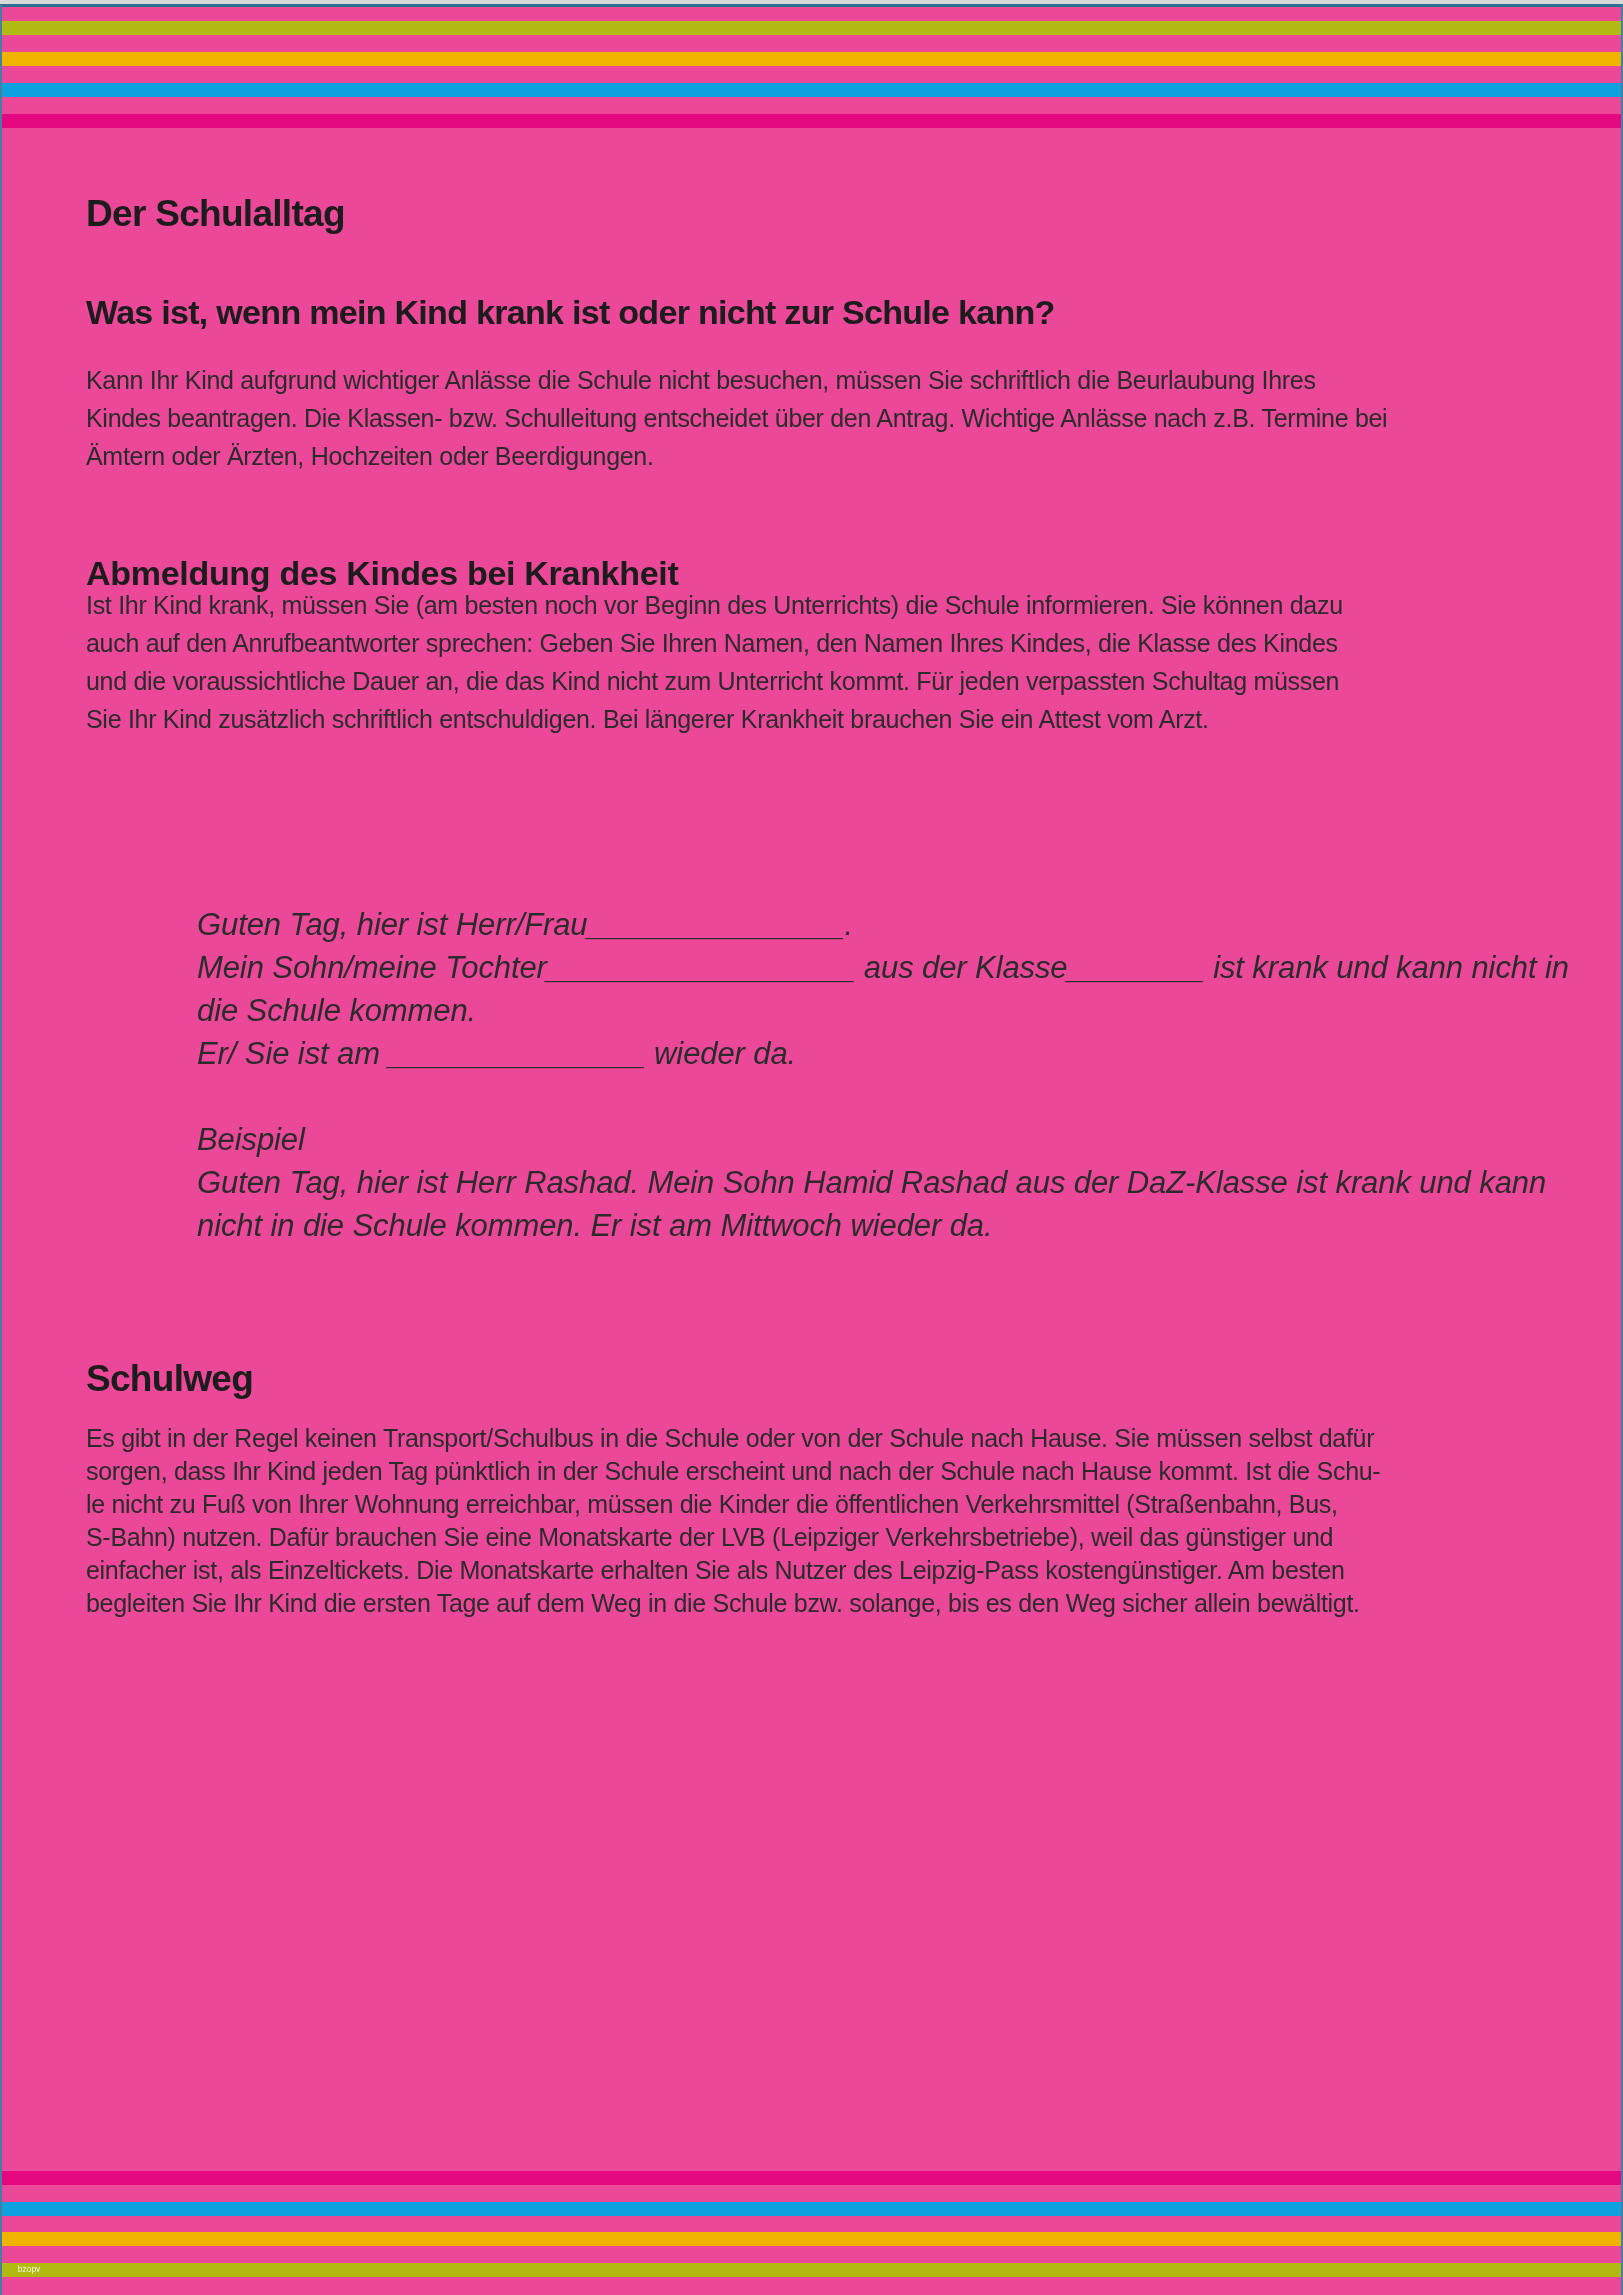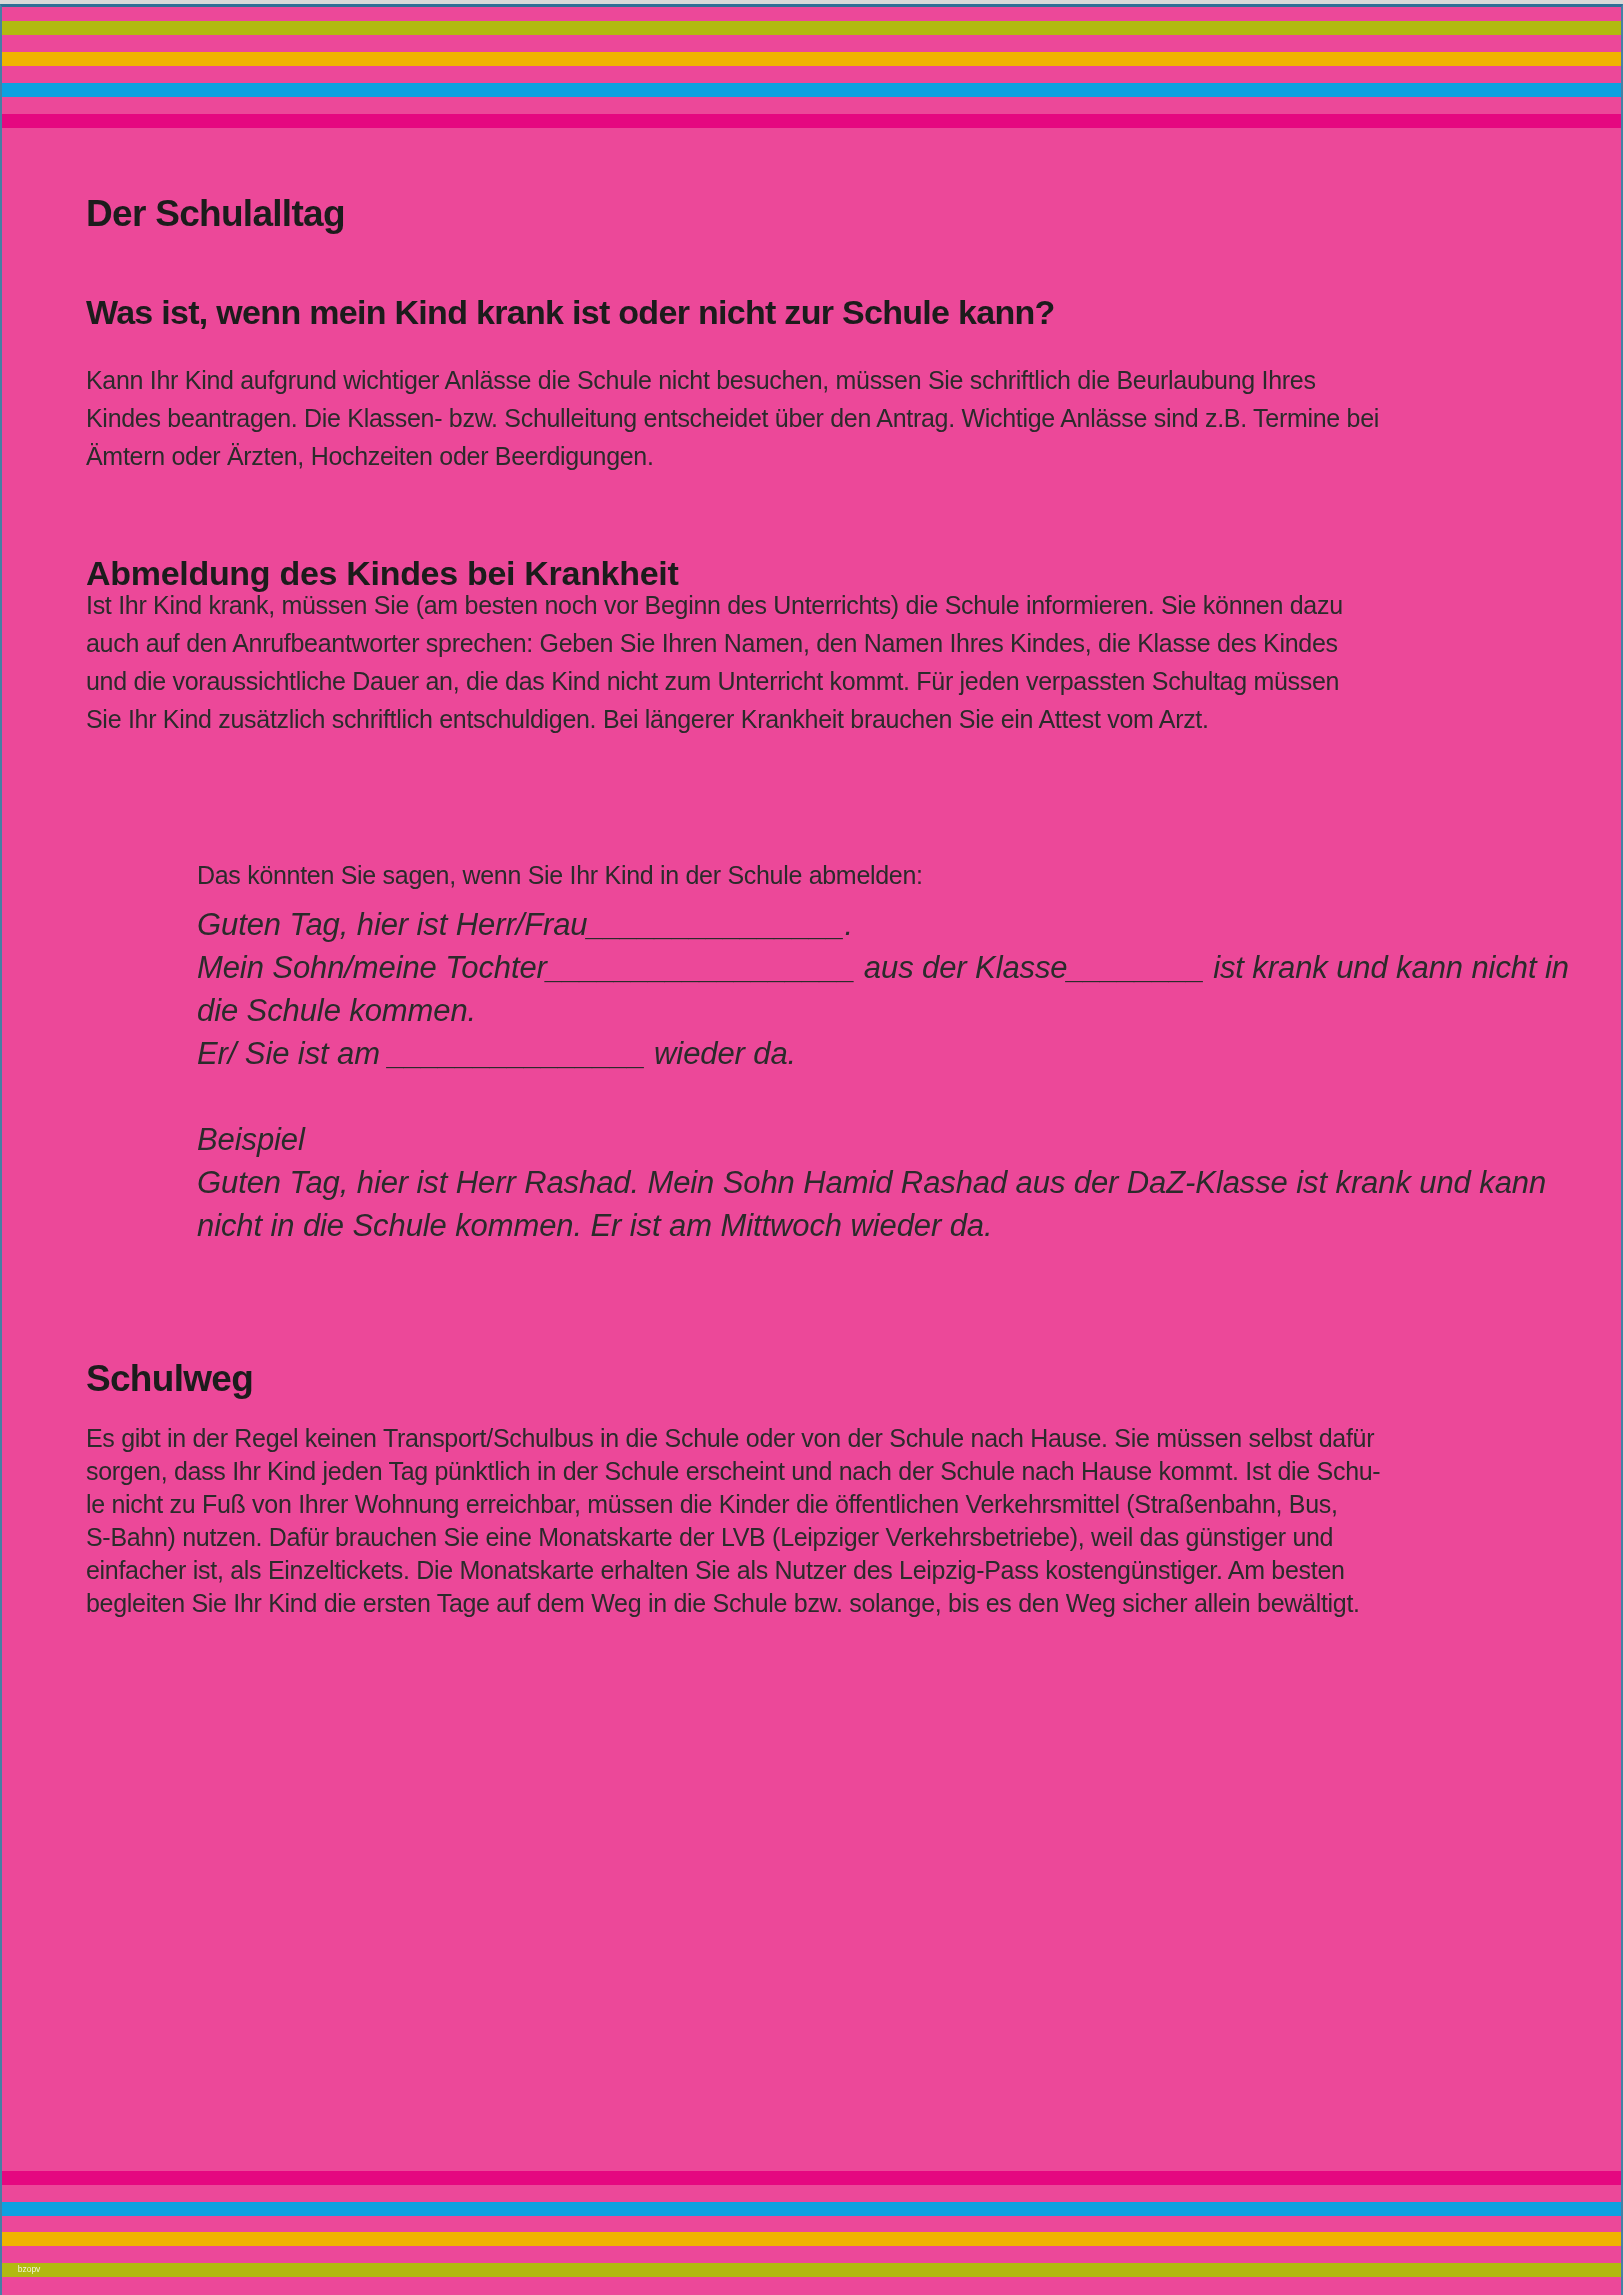--- a/index.html
+++ b/index.html
@@ -115,31 +115,30 @@
   <div class="stripe t1" style="background: rgb(177, 186, 16);"></div>
   <div class="stripe t2" style="background: rgb(240, 180, 0);"></div>
   <div class="stripe t3" style="background: rgb(13, 161, 224);"></div>
   <div class="stripe t4" style="background: rgb(229, 8, 128);"></div>
 
   <h1 class="doc-title">Der Schulalltag</h1>
 
   <h2 class="section-heading sick">Was ist, wenn mein Kind krank ist oder nicht zur Schule kann?</h2>
 
   <p class="body-text p1">Kann Ihr Kind aufgrund wichtiger Anlässe die Schule nicht besuchen, müssen Sie schriftlich die Beurlaubung Ihres
-Kindes beantragen. Die Klassen- bzw. Schulleitung entscheidet über den Antrag. Wichtige Anlässe sind z.B. Termine bei
+Kindes beantragen. Die Klassen- bzw. Schulleitung entscheidet über den Antrag. Wichtige Anlässe nach z.B. Termine bei
 Ämtern oder Ärzten, Hochzeiten oder Beerdigungen.</p>
 
   <h3 class="sub-heading">Abmeldung des Kindes bei Krankheit</h3>
 
   <p class="body-text p2">Ist Ihr Kind krank, müssen Sie (am besten noch vor Beginn des Unterrichts) die Schule informieren. Sie können dazu
 auch auf den Anrufbeantworter sprechen: Geben Sie Ihren Namen, den Namen Ihres Kindes, die Klasse des Kindes
 und die voraussichtliche Dauer an, die das Kind nicht zum Unterricht kommt. Für jeden verpassten Schultag müssen
 Sie Ihr Kind zusätzlich schriftlich entschuldigen. Bei längerer Krankheit brauchen Sie ein Attest vom Arzt.</p>
 
-  <p class="example-intro">Das könnten Sie sagen, wenn Sie Ihr Kind in der Schule abmelden:</p>
 
   <p class="example-lines">Guten Tag, hier ist Herr/Frau_______________.
 Mein Sohn/meine Tochter__________________ aus der Klasse________ ist krank und kann nicht in
 die Schule kommen.
 Er/ Sie ist am _______________  wieder da.
 
 Beispiel
 Guten Tag, hier ist Herr Rashad. Mein Sohn Hamid Rashad aus der DaZ-Klasse ist krank und kann
 nicht in die Schule kommen. Er ist am Mittwoch wieder da.</p>
 

